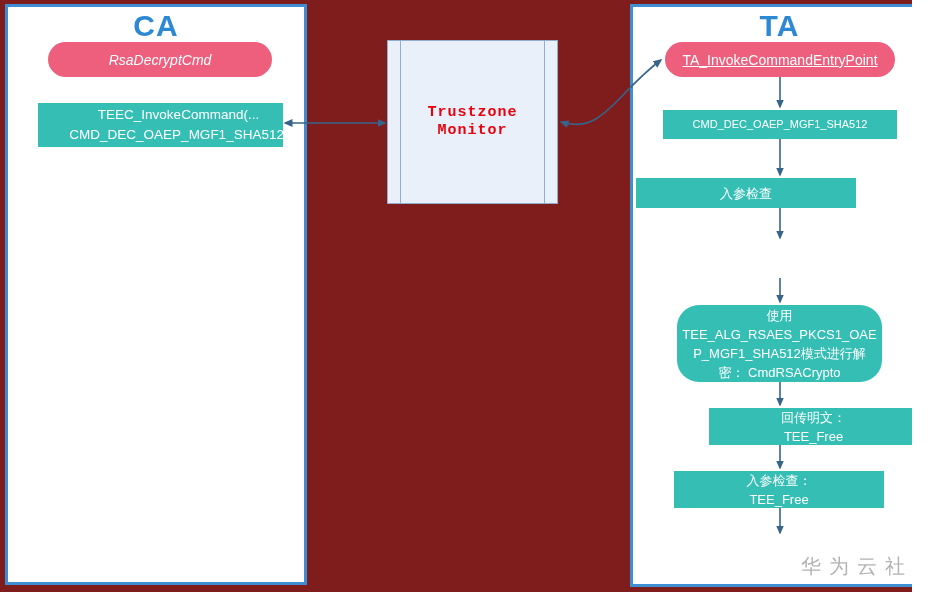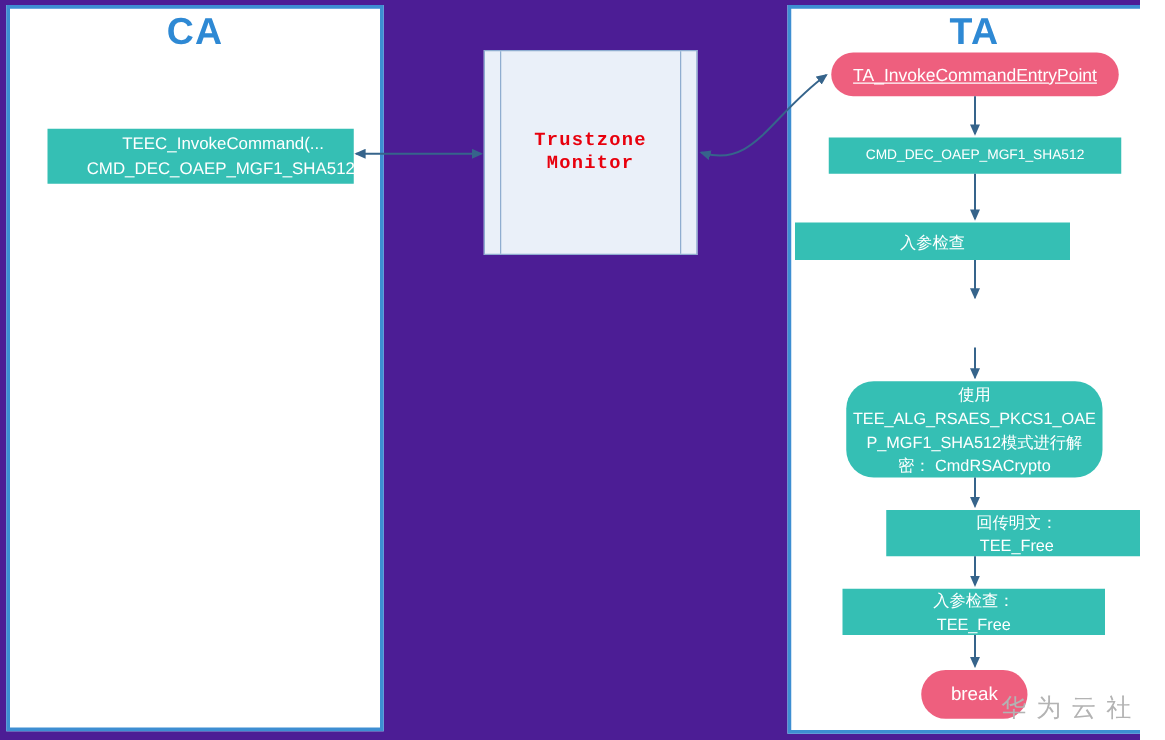--- a/index.html
+++ b/index.html
@@ -1,17 +1,17 @@
 <!DOCTYPE html>
 <html><head>
 <meta charset="utf-8">
 <style>
   html,body{margin:0;padding:0;background:#ffffff;}
   #stage{
-    position:relative;width:912px;height:592px;background:#4c1d95;
+    position:relative;width:912px;height:592px;background:#7f1d1d;
     font-family:"Liberation Sans",sans-serif;overflow:hidden;
   }
   .panel{
     position:absolute;background:#ffffff;border:3px solid #3d8ed2;box-sizing:border-box;
   }
   #ca-panel{left:5px;top:4px;width:302px;height:581px;}
   #ta-panel{left:630px;top:4px;width:299px;height:583px;}
   .panel-title{
     position:absolute;width:100%;top:2px;text-align:center;
     font-size:30px;font-weight:bold;color:#2e89d4;letter-spacing:1px;
@@ -65,20 +65,21 @@
 <div id="stage">
 
   <div class="panel" id="ca-panel">
     <div class="panel-title">CA</div>
   </div>
 
   <div class="panel" id="ta-panel">
     <div class="panel-title">TA</div>
   </div>
 
+  <div class="pill" id="ca-pill">RsaDecryptCmd</div>
   <div class="tealbox" id="ca-task">发起任务：TEEC_InvokeCommand(...
 CMD_DEC_OAEP_MGF1_SHA512, ...);</div>
 
   <div id="monitor">
     <div class="monitor-rail" id="monitor-rail-left"></div>
     <div class="monitor-rail" id="monitor-rail-right"></div>
     <div id="monitor-label">Trustzone
 Monitor</div>
   </div>
 
@@ -86,21 +87,20 @@
   <div class="tealbox" id="step-0">CMD_DEC_OAEP_MGF1_SHA512</div>
   <div class="tealbox" id="step-1">入参检查</div>
   <div class="tealbox" id="step-3">使用
 TEE_ALG_RSAES_PKCS1_OAE
 P_MGF1_SHA512模式进行解
 密： CmdRSACrypto</div>
   <div class="tealbox" id="step-4">回传明文：
 TEE_Free</div>
   <div class="tealbox" id="step-5">入参检查：
 TEE_Free</div>
-  <div class="pill" id="break-pill">break</div>
 
   <svg id="arrow-layer" width="932" height="592" viewBox="0 0 932 592" xmlns="http://www.w3.org/2000/svg">
     <defs>
       <marker id="ah" markerWidth="9" markerHeight="8" refX="7.5" refY="4" orient="auto-start-reverse" markerUnits="userSpaceOnUse">
         <path d="M0,0 L9,4 L0,8 z" fill="#36648b"></path>
       </marker>
     </defs>
 
     <path d="M285,123 L385,123" stroke="#36648b" stroke-width="1.6" fill="none" marker-start="url(#ah)" marker-end="url(#ah)"></path>
 

